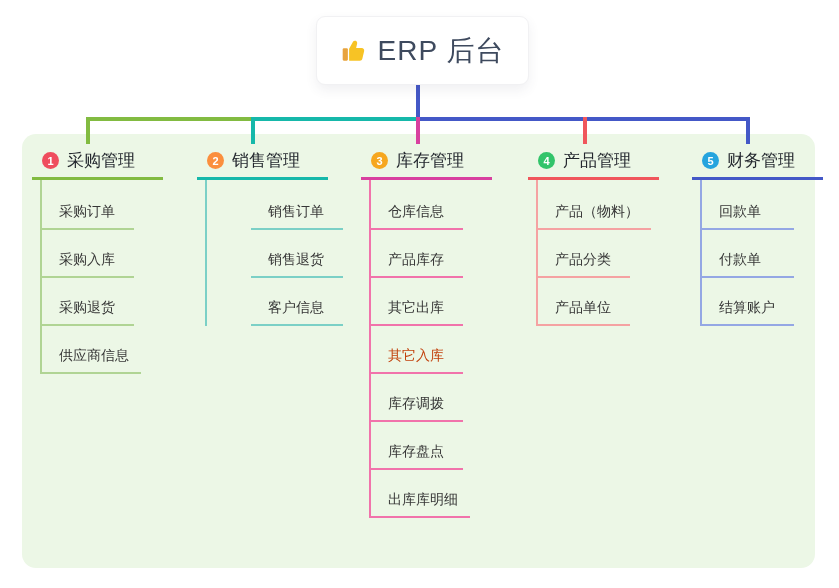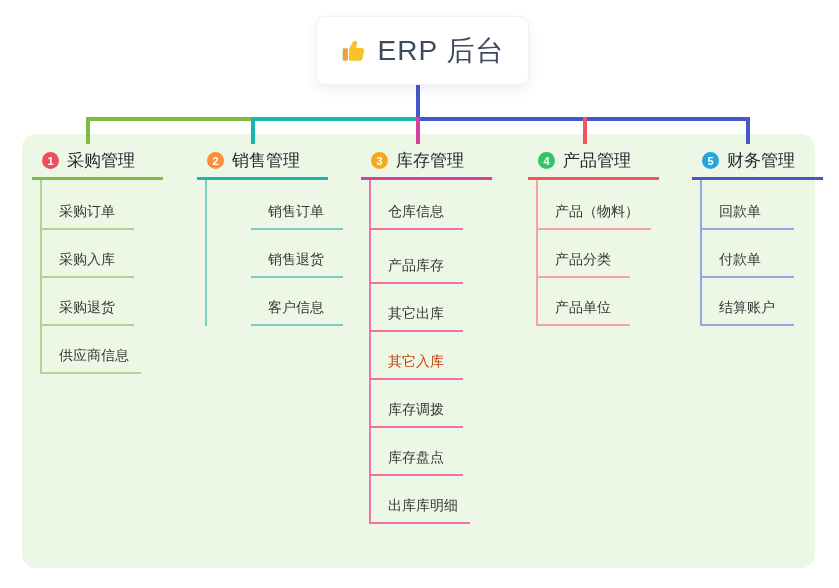--- a/index.html
+++ b/index.html
@@ -113,21 +113,21 @@
 
 <div class="col" style="left:361px;">
   <div class="hdr" style="border-bottom-color: rgb(216, 64, 159);">
     <span class="badge" style="background: rgb(246, 167, 31);">3</span>
     <span class="hdr-label" style="color: rgb(35, 39, 46);">库存管理</span>
   </div>
   <ul class="children" style="border-left-color: rgb(241, 115, 171);">
     <li style="border-bottom-color: rgb(241, 115, 171); font-family: Liberation Serif, serif;">
         <span style="color: rgb(54, 54, 54);">仓库信息</span>
       </li>
-    <li style="border-bottom-color: rgb(241, 115, 171); margin-top: 6px;">
+    <li style="border-bottom-color: rgb(241, 115, 171);">
         <span style="color: rgb(54, 54, 54);">产品库存</span>
       </li>
     <li style="border-bottom-color: rgb(241, 115, 171);">
         <span style="color: rgb(54, 54, 54);">其它出库</span>
       </li>
     <li style="border-bottom-color: rgb(241, 115, 171);">
         <span style="color: #c2410c;">其它入库</span>
       </li>
     <li style="border-bottom-color: rgb(241, 115, 171);">
         <span style="color: rgb(54, 54, 54);">库存调拨</span>

